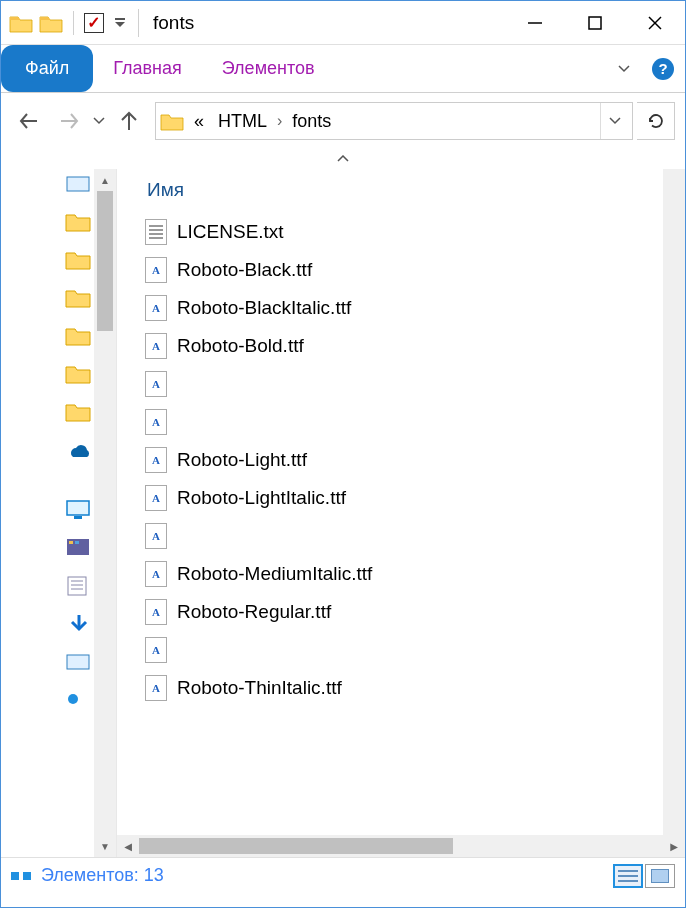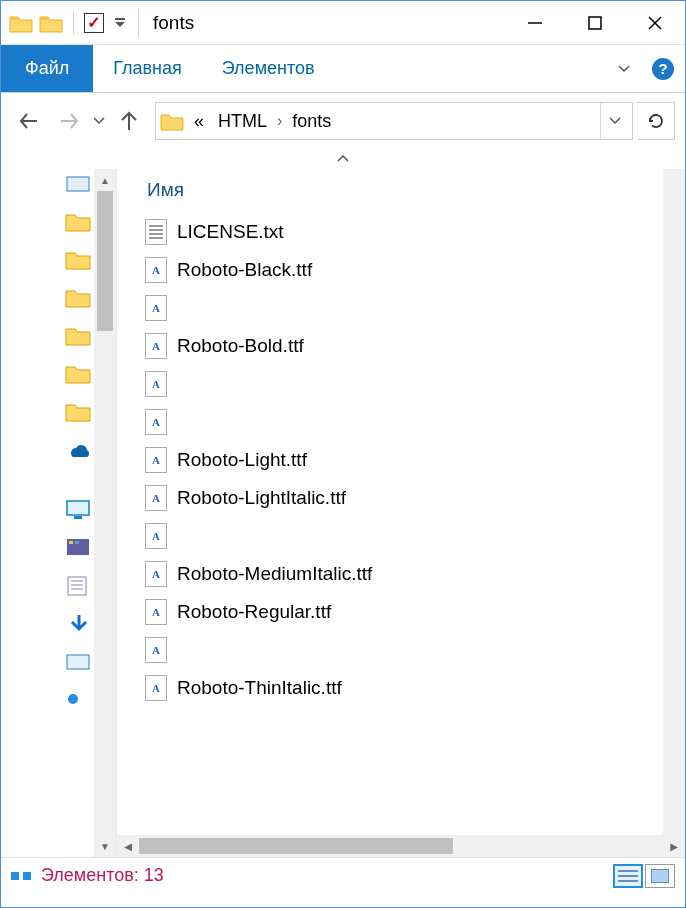--- a/index.html
+++ b/index.html
@@ -95,27 +95,28 @@
       border-bottom: 1px solid #d0d0d0;
       background: #fff;
     }
     .ribbon-file {
       background: #1979ca;
       color: #fff;
       padding: 0 24px;
       display: flex;
       align-items: center;
       font-size: 18px;
+      border-radius: 12px;
     }
     .ribbon-tab {
       padding: 0 20px;
       display: flex;
       align-items: center;
       font-size: 18px;
-      color: #0369a1;
+      color: #a21caf;
     }
     .ribbon-spacer { flex: 1; }
     .ribbon-collapse {
       width: 34px;
       display: flex;
       align-items: center;
       justify-content: center;
       color: #555;
     }
     .ribbon-help {
@@ -342,21 +343,21 @@
       background: #c0c0c0;
     }
     
     .status-bar {
       height: 36px;
       border-top: 1px solid #e0e0e0;
       display: flex;
       align-items: center;
       padding: 0 10px;
       font-size: 18px;
-      color: #be185d;
+      color: #3b82f6;
     }
     .status-bar .left-icons {
       display: flex;
       gap: 4px;
       margin-right: 10px;
       align-items: center;
     }
     .status-icon-sq {
       width: 8px;
       height: 8px;
@@ -582,20 +583,21 @@
         <div class="file-row">
           <div class="file-icon txt"></div>
           <div class="file-name">LICENSE.txt</div>
         </div>
         <div class="file-row">
           <div class="file-icon ttf">A</div>
           <div class="file-name">Roboto-Black.ttf</div>
         </div>
         <div class="file-row">
           <div class="file-icon ttf">A</div>
+          <div class="file-name">Roboto-BlackItalic.ttf</div>
         </div>
         <div class="file-row">
           <div class="file-icon ttf">A</div>
           <div class="file-name">Roboto-Bold.ttf</div>
         </div>
         <div class="file-row">
           <div class="file-icon ttf">A</div>
         </div>
         <div class="file-row">
           <div class="file-icon ttf">A</div>

